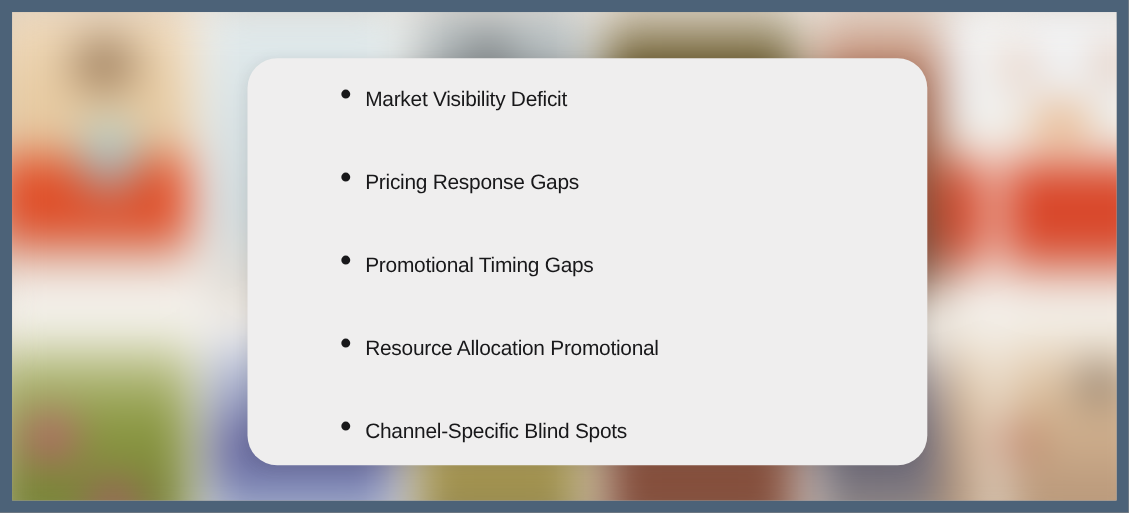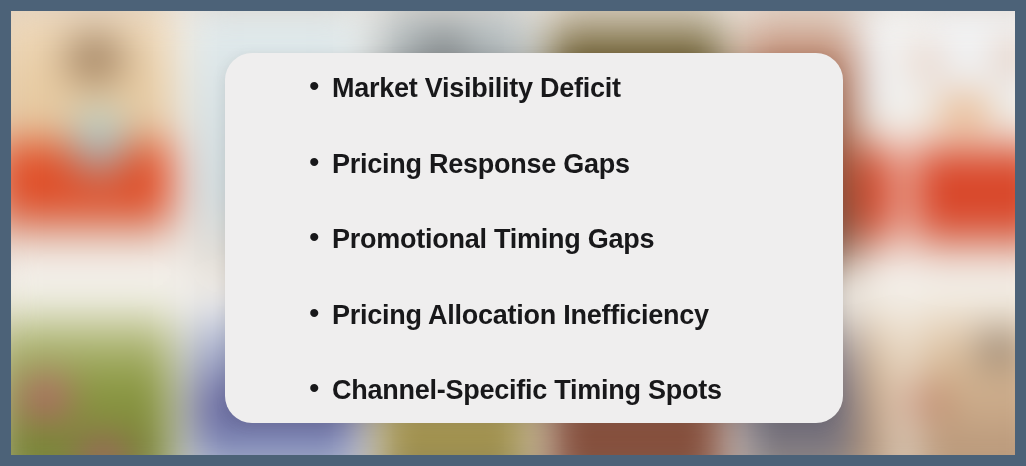--- a/index.html
+++ b/index.html
@@ -91,22 +91,22 @@
   .bullet-dot {
     flex: 0 0 auto;
     width: 23px;
     font-size: 30px;
     color: #18181a;
     line-height: 75.6px;
     position: relative;
     top: -1px;
   }
   .bullet-text {
-    font-size: 27px;
-    font-weight: bold;
+    font-size: 19px;
+    font-weight: normal;
     color: #18181a;
     letter-spacing: -0.25px;
     white-space: nowrap;
     line-height: 75.6px;
   }
 </style>
 </head>
 <body>
 
 <div id="slide">
@@ -187,24 +187,24 @@
         <span class="bullet-text">Pricing Response Gaps</span>
       </li>
 
       <li>
         <span class="bullet-dot">•</span>
         <span class="bullet-text">Promotional Timing Gaps</span>
       </li>
 
       <li>
         <span class="bullet-dot">•</span>
-        <span class="bullet-text">Pricing Allocation Inefficiency</span>
-      </li>
-
-      <li>
-        <span class="bullet-dot">•</span>
-        <span class="bullet-text">Channel-Specific Timing Spots</span>
+        <span class="bullet-text">Resource Allocation Promotional</span>
+      </li>
+
+      <li>
+        <span class="bullet-dot">•</span>
+        <span class="bullet-text">Channel-Specific Blind Spots</span>
       </li>
 
     </ul>
   </div>
 
 </div>
 
 </body></html>

